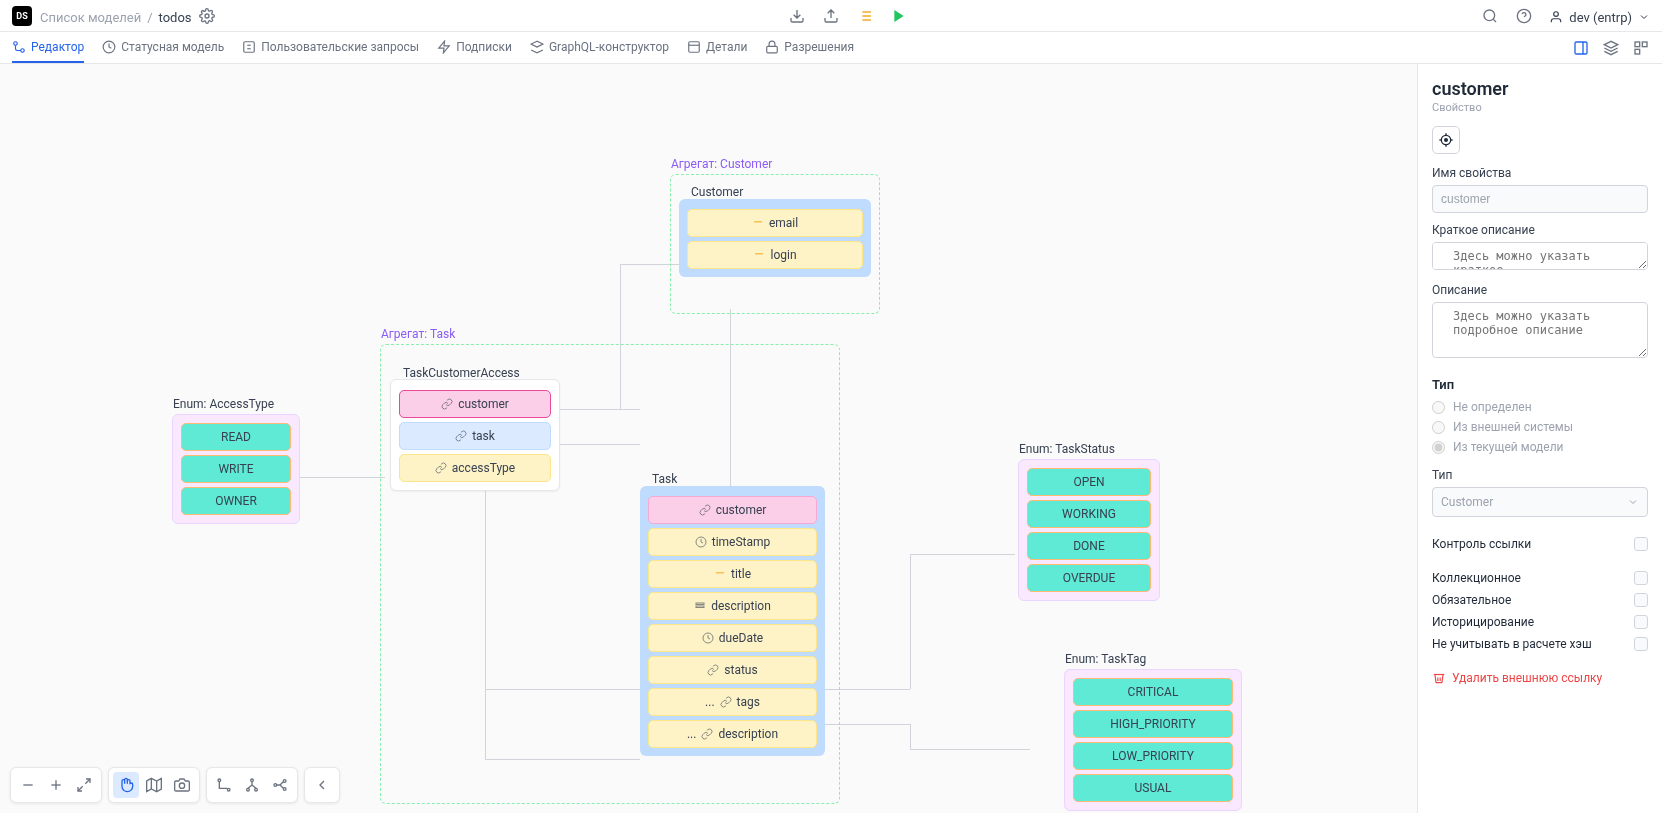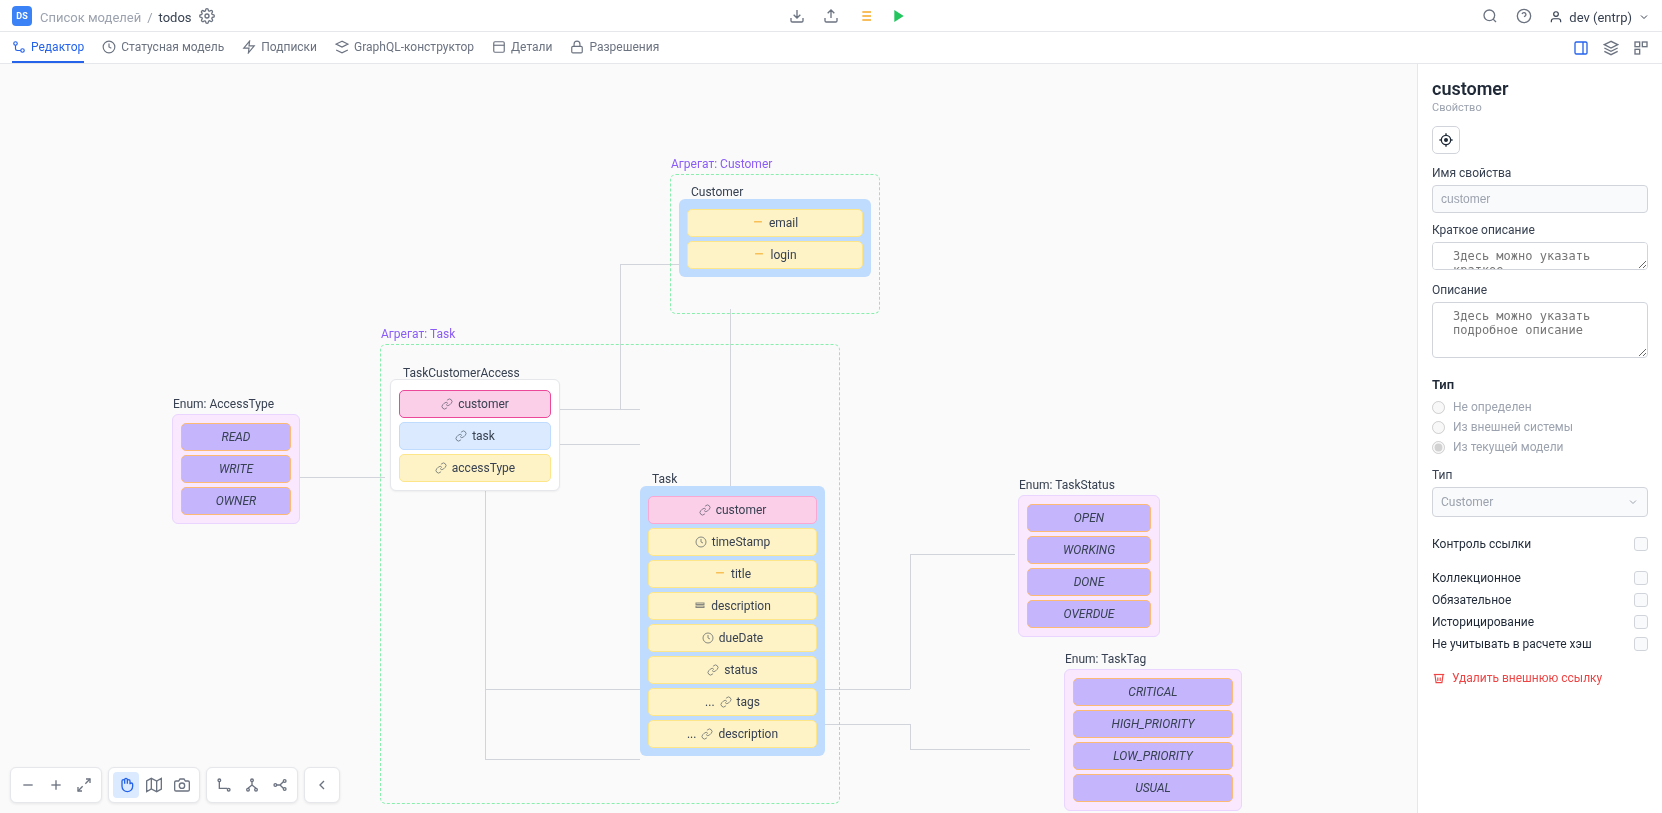--- a/index.html
+++ b/index.html
@@ -1,21 +1,21 @@
 <!DOCTYPE html>
 <html><head>
 <meta charset="utf-8">
 <style>
 * { box-sizing: border-box; margin: 0; padding: 0; }
 body { font-family: -apple-system, BlinkMacSystemFont, "Segoe UI", Roboto, sans-serif; font-size: 13px; color: #1f2937; background: #fff; overflow: hidden; }
 .app { display: flex; flex-direction: column; height: 813px; width: 1662px; }
 
 
 .header { display: flex; align-items: center; height: 32px; border-bottom: 1px solid #e5e7eb; padding: 0 12px; gap: 8px; }
-.logo { width: 20px; height: 20px; background: #3b82f6; border-radius: 4px; color: #fff; font-size: 9px; font-weight: 700; display: flex; align-items: center; justify-content: center; }
+.logo { width: 20px; height: 20px; background: #000000; border-radius: 4px; color: #fff; font-size: 9px; font-weight: 700; display: flex; align-items: center; justify-content: center; }
 .breadcrumb { display: flex; align-items: flex-end; gap: 6px; color: #9ca3af; font-size: 13px; }
 .breadcrumb .current { color: #374151; }
 .header-center { flex: 1; display: flex; justify-content: center; gap: 16px; }
 .header-right { display: flex; align-items: flex-end; gap: 16px; }
 .icon-btn { width: 18px; height: 18px; display: flex; align-items: center; justify-content: center; cursor: pointer; color: #6b7280; }
 .icon-btn svg { width: 16px; height: 16px; }
 .play { color: #22c55e; }
 .list-icon-h { color: #f59e0b; }
 .user-chip { display: flex; align-items: center; gap: 6px; color: #374151; cursor: pointer; }
 
@@ -35,21 +35,21 @@
 .node-group { position: absolute; border: 1px dashed #86efac; border-radius: 6px; padding: 24px 8px 8px 8px; }
 .node-group-label { position: absolute; top: -18px; left: 0; font-size: 12px; color: #8b5cf6; }
 .enum-label { position: absolute; top: -18px; left: 0; font-size: 12px; color: #374151; }
 .entity { background: #bfdbfe; border-radius: 6px; padding: 8px; position: absolute; }
 .entity-title { font-size: 12px; color: #374151; margin-bottom: 6px; padding-left: 4px; }
 .entity.white { background: #fff; border: 1px solid #e5e7eb; box-shadow: 0 1px 2px rgba(0,0,0,0.05); }
 .row { background: #fef3c7; border: 1px solid #fde68a; border-radius: 5px; height: 28px; display: flex; align-items: center; justify-content: center; gap: 5px; margin-bottom: 4px; font-size: 12px; color: #374151; cursor: pointer; padding: 0 10px; position: relative; }
 .row:last-child { margin-bottom: 0; }
 .row.link { background: #fbcfe8; border-color: #f9a8d4; }
 .row.link-blue { background: #dbeafe; border-color: #bfdbfe; }
-.row.enum-val { background: #c4b5fd; border-color: #fdba74; font-style: italic; }
+.row.enum-val { background: #5eead4; border-color: #fdba74; }
 .row svg { width: 12px; height: 12px; opacity: 0.6; }
 .enum-box { position: absolute; background: #fae8ff; border: 1px solid #e9d5ff; border-radius: 6px; padding: 8px; }
 
 
 .connector { position: absolute; background: #d1d5db; pointer-events: none; }
 .conn-h { height: 1px; }
 .conn-v { width: 1px; }
 
 
 .sb-title { font-size: 18px; font-weight: 600; margin-bottom: 2px; }
@@ -153,20 +153,28 @@
           <path d="M6 9v6a3 3 0 003 3h6"></path>
         </svg>
         <span>Редактор</span>
       </div>
     <div class="tab">
         <svg viewBox="0 0 24 24" fill="none" stroke="currentColor" stroke-width="2">
           <circle cx="12" cy="12" r="10"></circle>
           <polyline points="12 6 12 12 16 14"></polyline>
         </svg>
         <span>Статусная модель</span>
+      </div>
+    <div class="tab">
+        <svg viewBox="0 0 24 24" fill="none" stroke="currentColor" stroke-width="2">
+          <rect x="3" y="3" width="18" height="18" rx="2"></rect>
+          <line x1="9" y1="9" x2="15" y2="9"></line>
+          <line x1="9" y1="15" x2="15" y2="15"></line>
+        </svg>
+        <span>Пользовательские запросы</span>
       </div>
     <div class="tab">
         <svg viewBox="0 0 24 24" fill="none" stroke="currentColor" stroke-width="2">
           <polygon points="13 2 3 14 12 14 11 22 21 10 12 10 13 2"></polygon>
         </svg>
         <span>Подписки</span>
       </div>
     <div class="tab">
         <svg viewBox="0 0 24 24" fill="none" stroke="currentColor" stroke-width="2">
           <polygon points="12 2 2 7 12 12 22 7 12 2"></polygon>
@@ -341,21 +349,21 @@
           </div>
       </div>
 
       <div class="enum-box" style="left:172px; top:350px; width:128px;">
         <div class="enum-label">Enum: AccessType</div>
         <div class="row enum-val">READ</div>
         <div class="row enum-val">WRITE</div>
         <div class="row enum-val">OWNER</div>
       </div>
 
-      <div class="enum-box" style="left:1018px; top:395px; width:142px;margin-top:36px;">
+      <div class="enum-box" style="left:1018px; top:395px; width:142px;">
         <div class="enum-label">Enum: TaskStatus</div>
         <div class="row enum-val">OPEN</div>
         <div class="row enum-val">WORKING</div>
         <div class="row enum-val">DONE</div>
         <div class="row enum-val">OVERDUE</div>
       </div>
 
       <div class="enum-box" style="left:1064px; top:605px; width:178px;">
         <div class="enum-label">Enum: TaskTag</div>
         <div class="row enum-val">CRITICAL</div>

